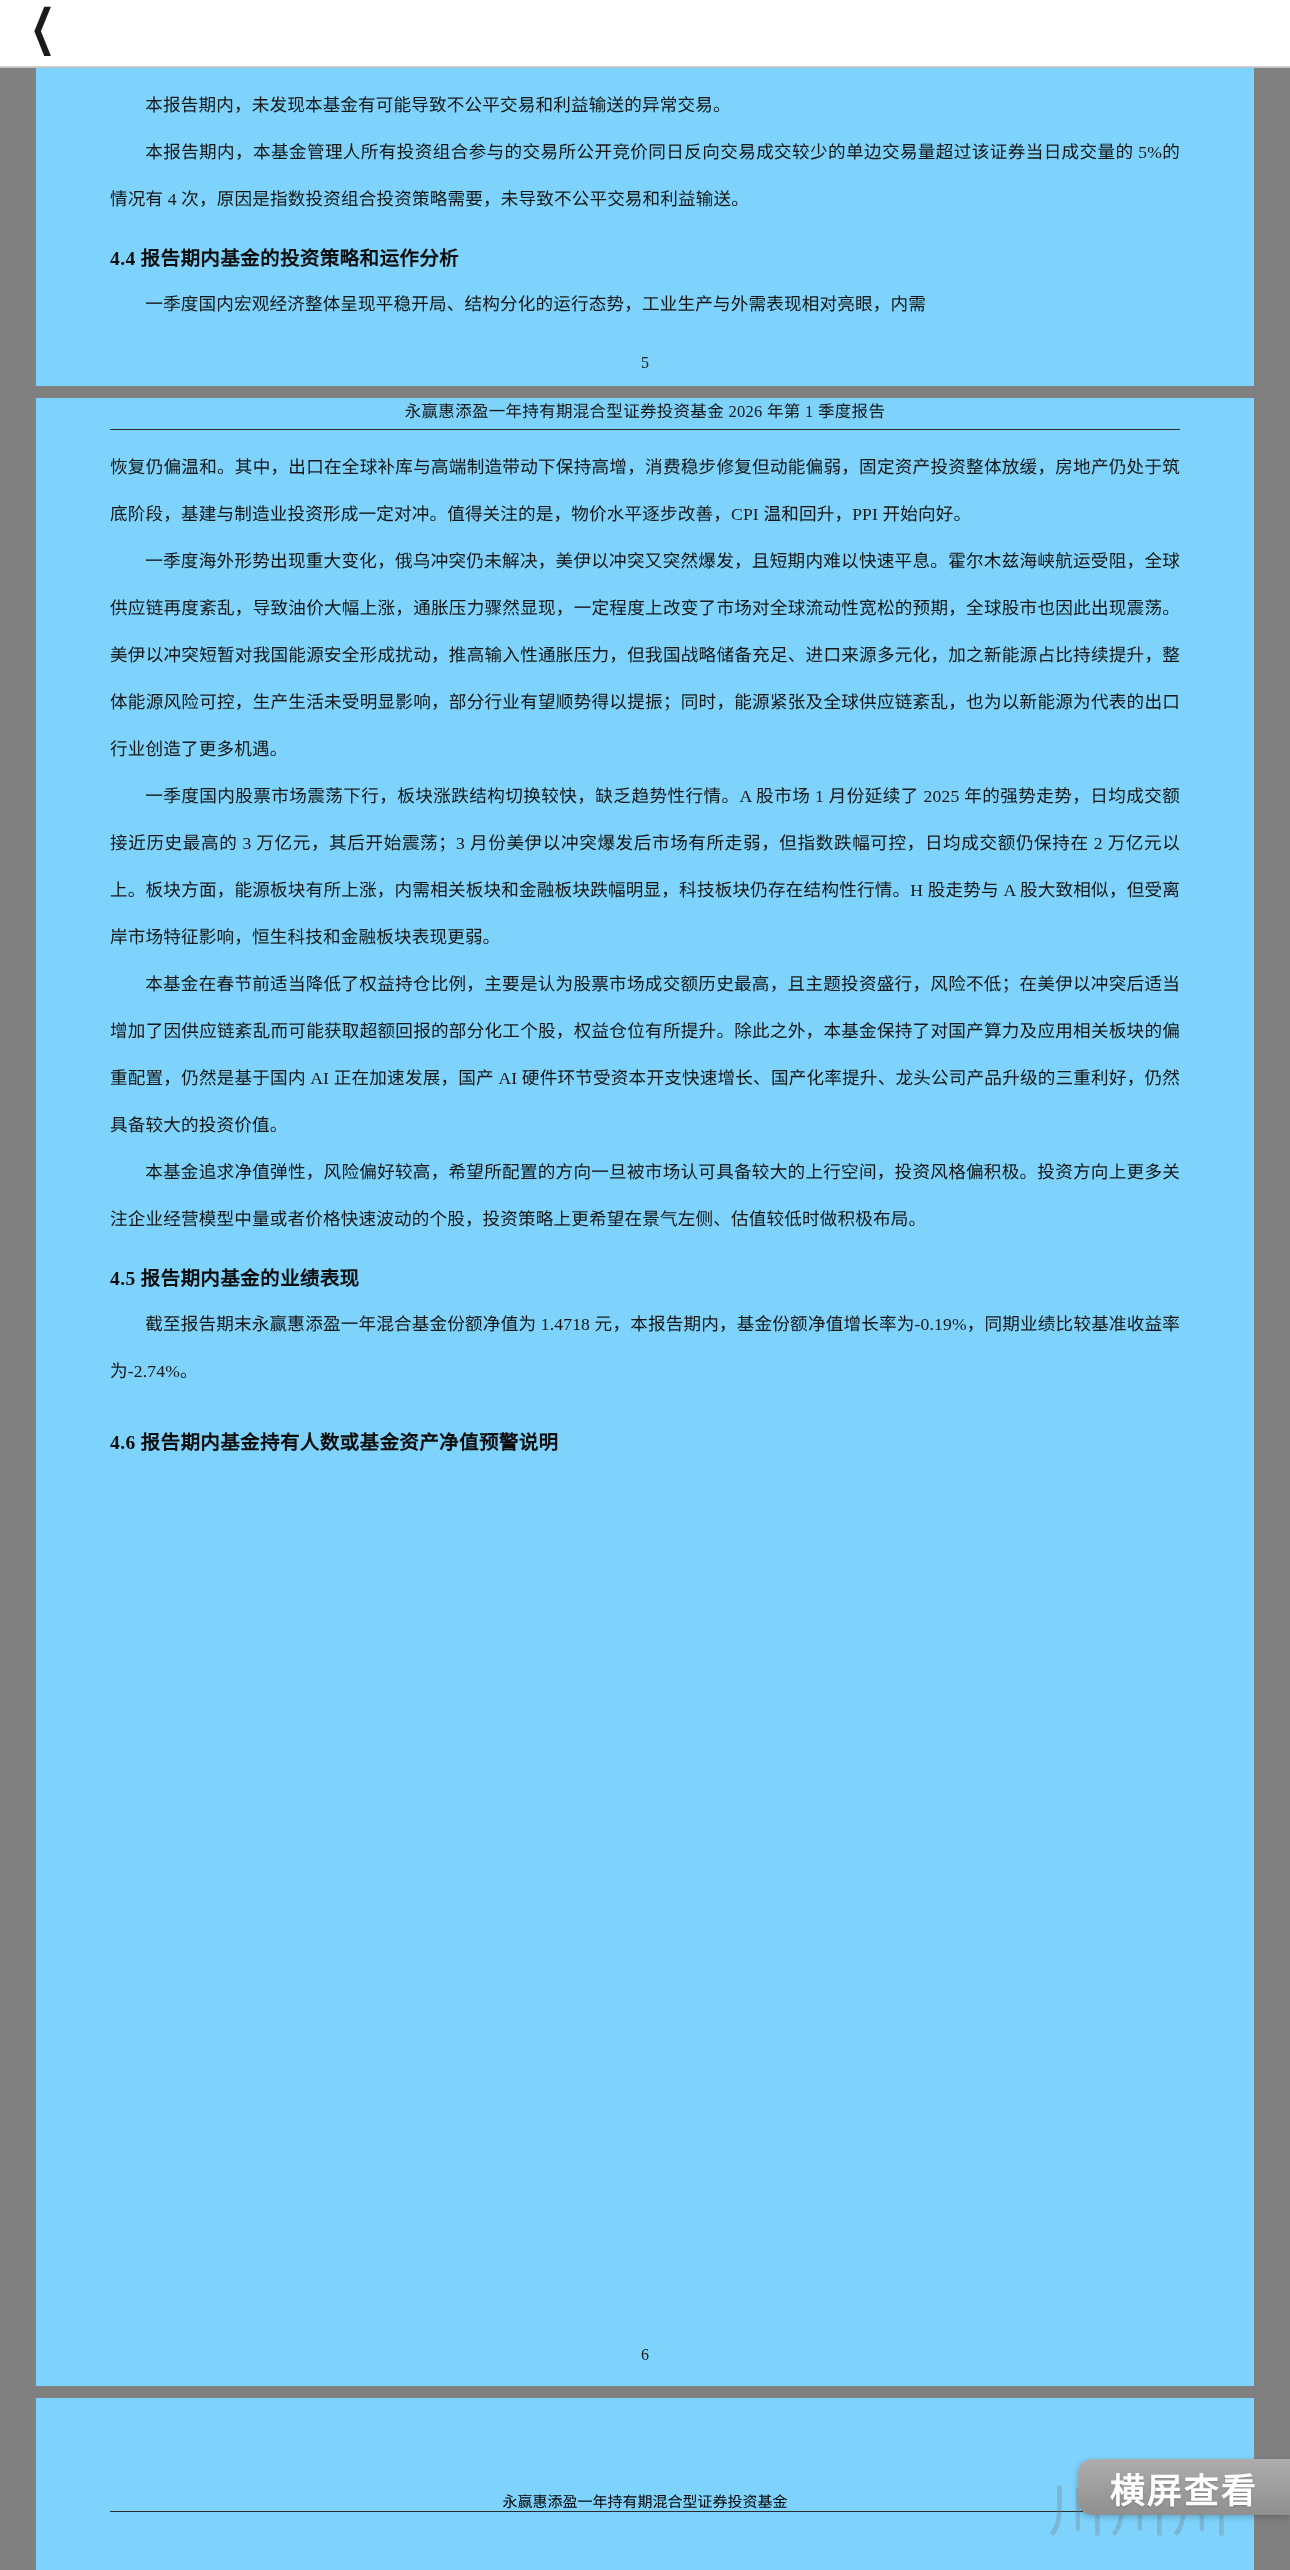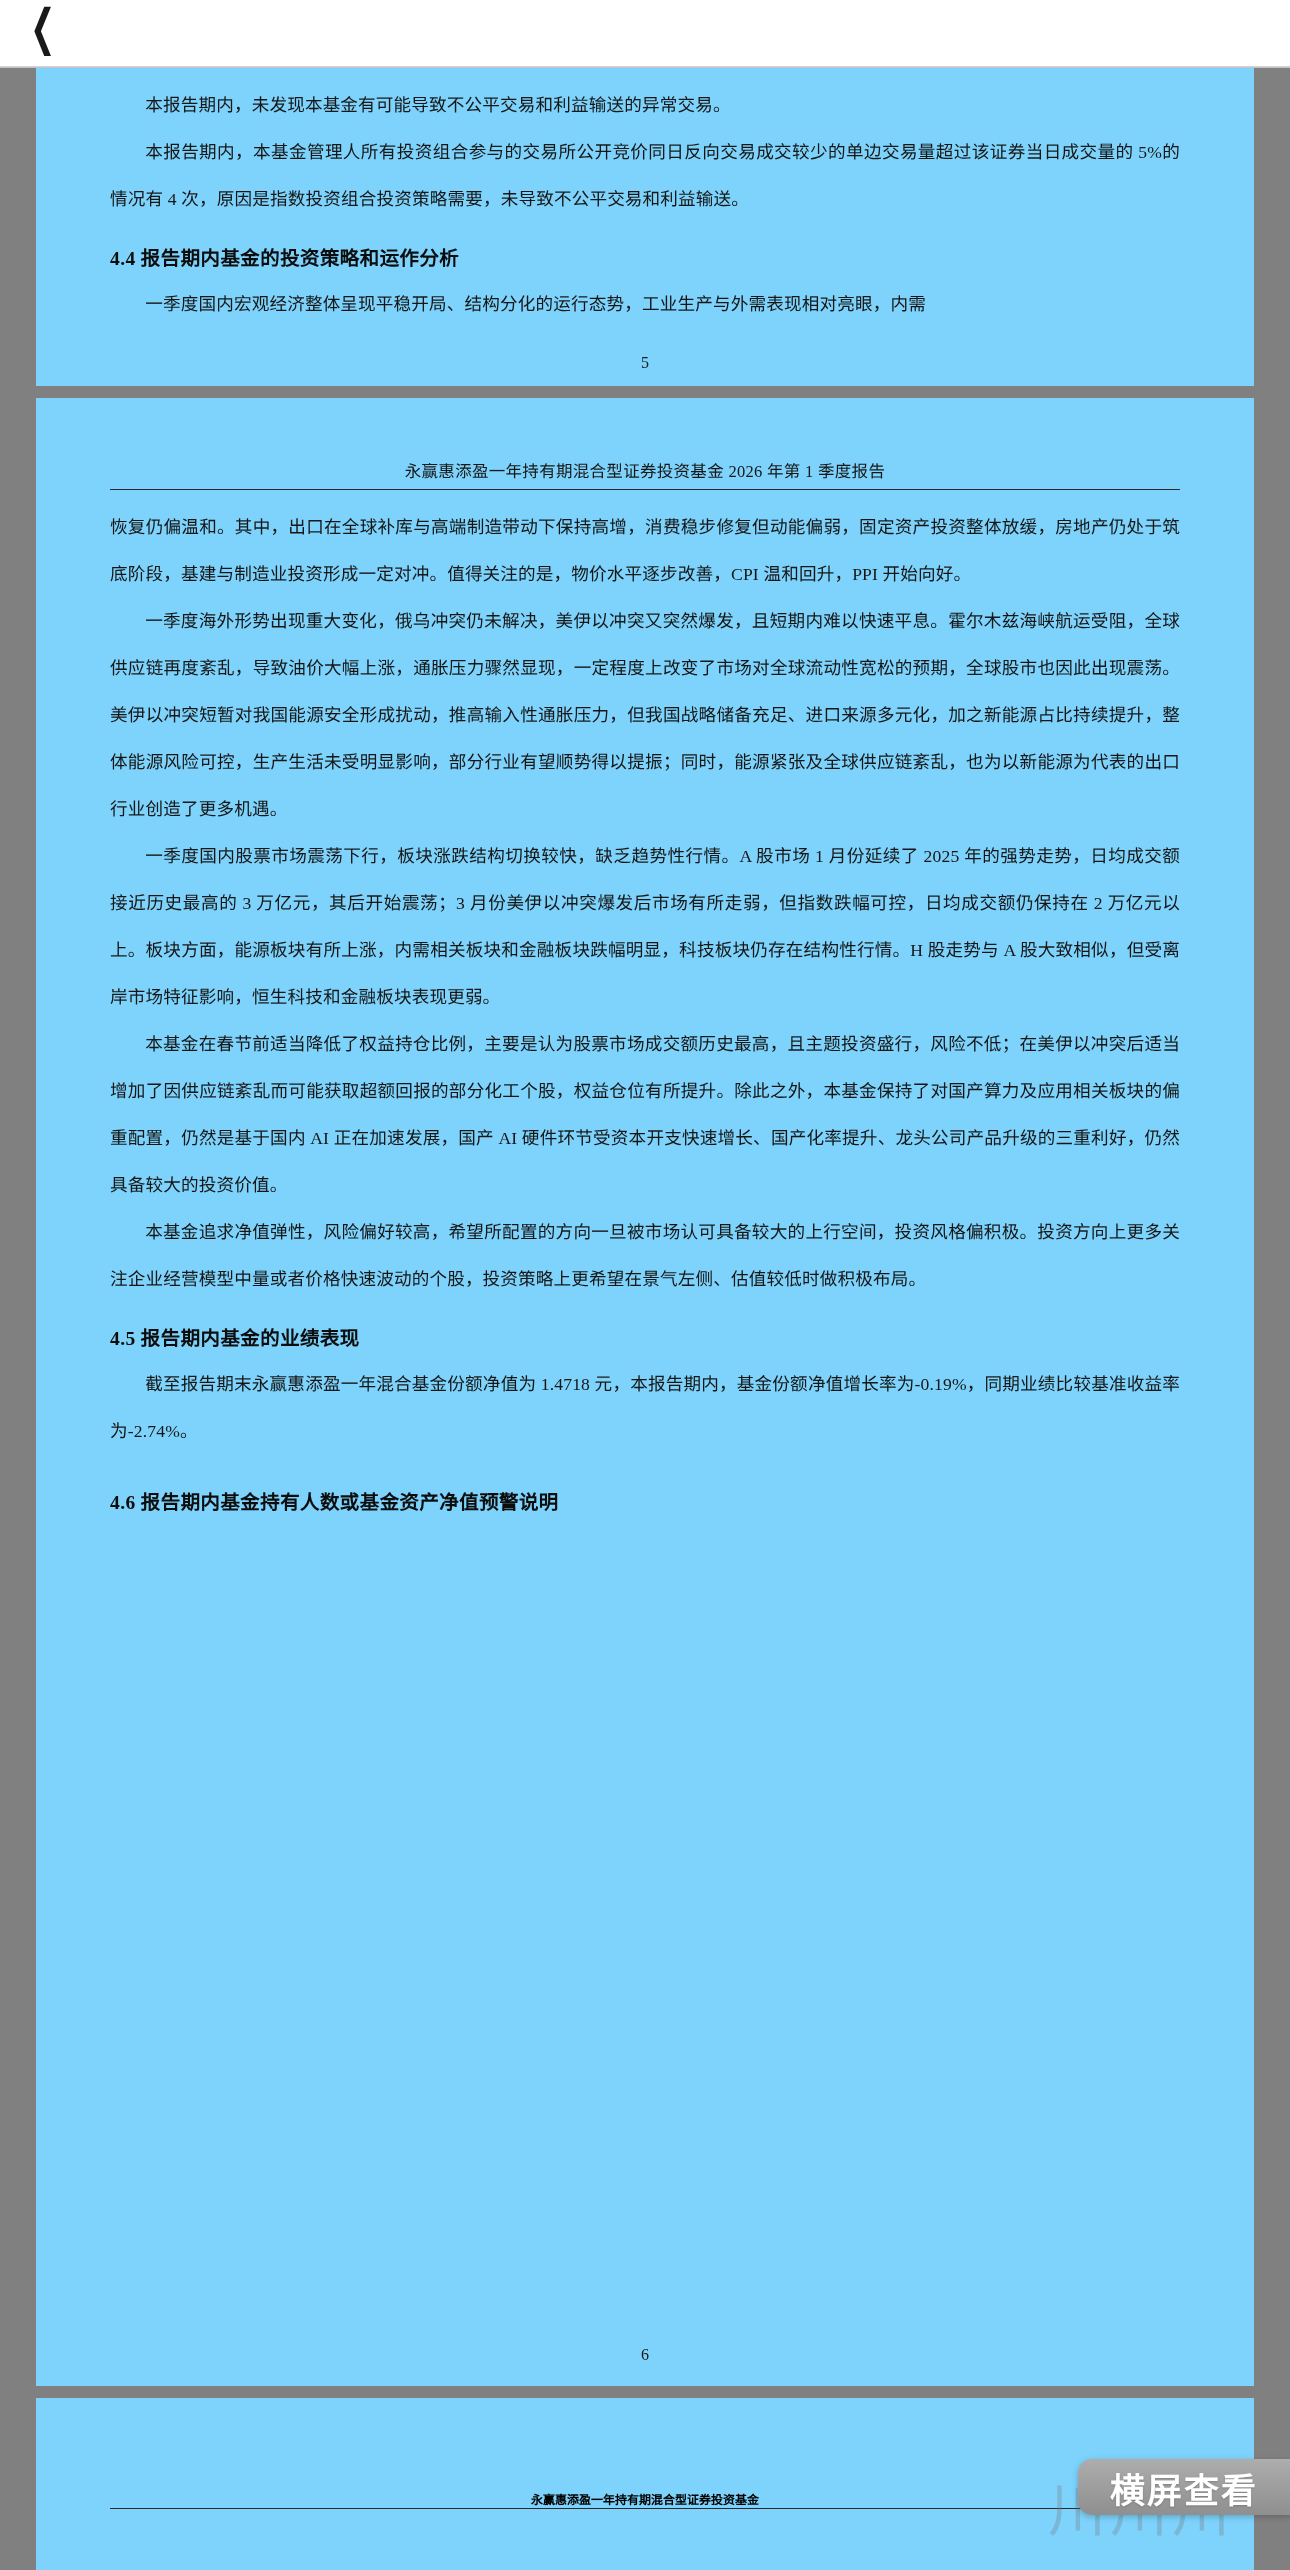--- a/index.html
+++ b/index.html
@@ -67,21 +67,20 @@
   .page-inner {
     position: relative;
     padding: 0 74px;
     height: 100%;
     box-sizing: border-box;
   }
 
   
   .running-header {
     position: relative;
-    padding-top: 60px;
     text-align: center;
   }
   .running-header .rh-text {
     display: inline-block;
     font-size: 16.5px;
     color: #171717;
     letter-spacing: 0.3px;
     white-space: nowrap;
     padding-bottom: 7px;
   }
@@ -135,21 +134,21 @@
 
   
   #page-7 .page-inner { padding-top: 0; }
   .last-header {
     position: absolute;
     left: 74px;
     right: 74px;
     top: 92px;
     text-align: center;
   }
-  .last-header .rh-text { font-size: 12px; font-weight: bold; }
+  .last-header .rh-text { font-size: 15px; }
 
   
   .landscape-btn {
     position: absolute;
     right: 0px;
     bottom: 55px;
     width: 212px;
     height: 56px;
     background: linear-gradient(to bottom, #adadad, #8f8f8f);
     border-radius: 14px 0 0 14px;

